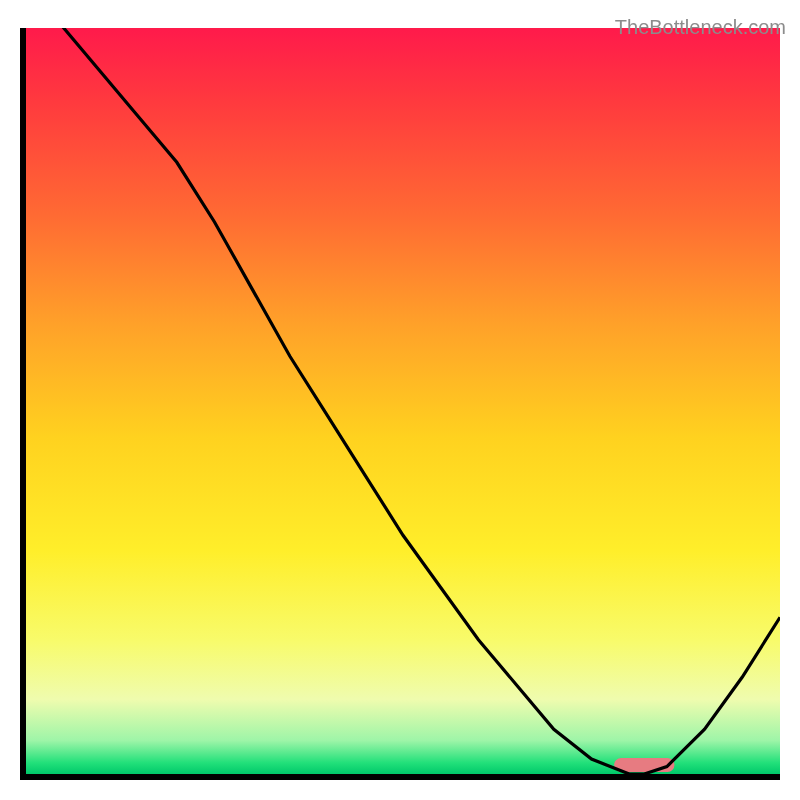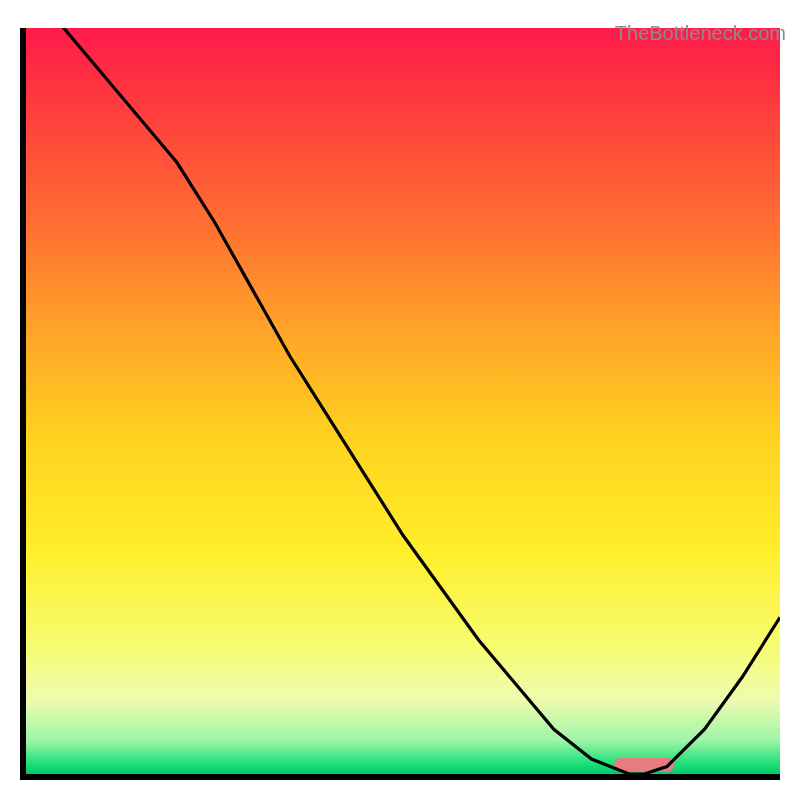--- a/index.html
+++ b/index.html
@@ -6,21 +6,21 @@
     margin: 0;
     padding: 0;
     width: 800px;
     height: 800px;
     background: #ffffff;
     font-family: Arial, Helvetica, sans-serif;
     position: relative;
   }
   .watermark {
     position: absolute;
-    top: 22px;
+    top: 16px;
     right: 14px;
     color: #8c8c8c;
     font-size: 20px;
     font-weight: 500;
     z-index: 10;
   }
   .plot-area {
     position: absolute;
     left: 20px;
     top: 28px;

